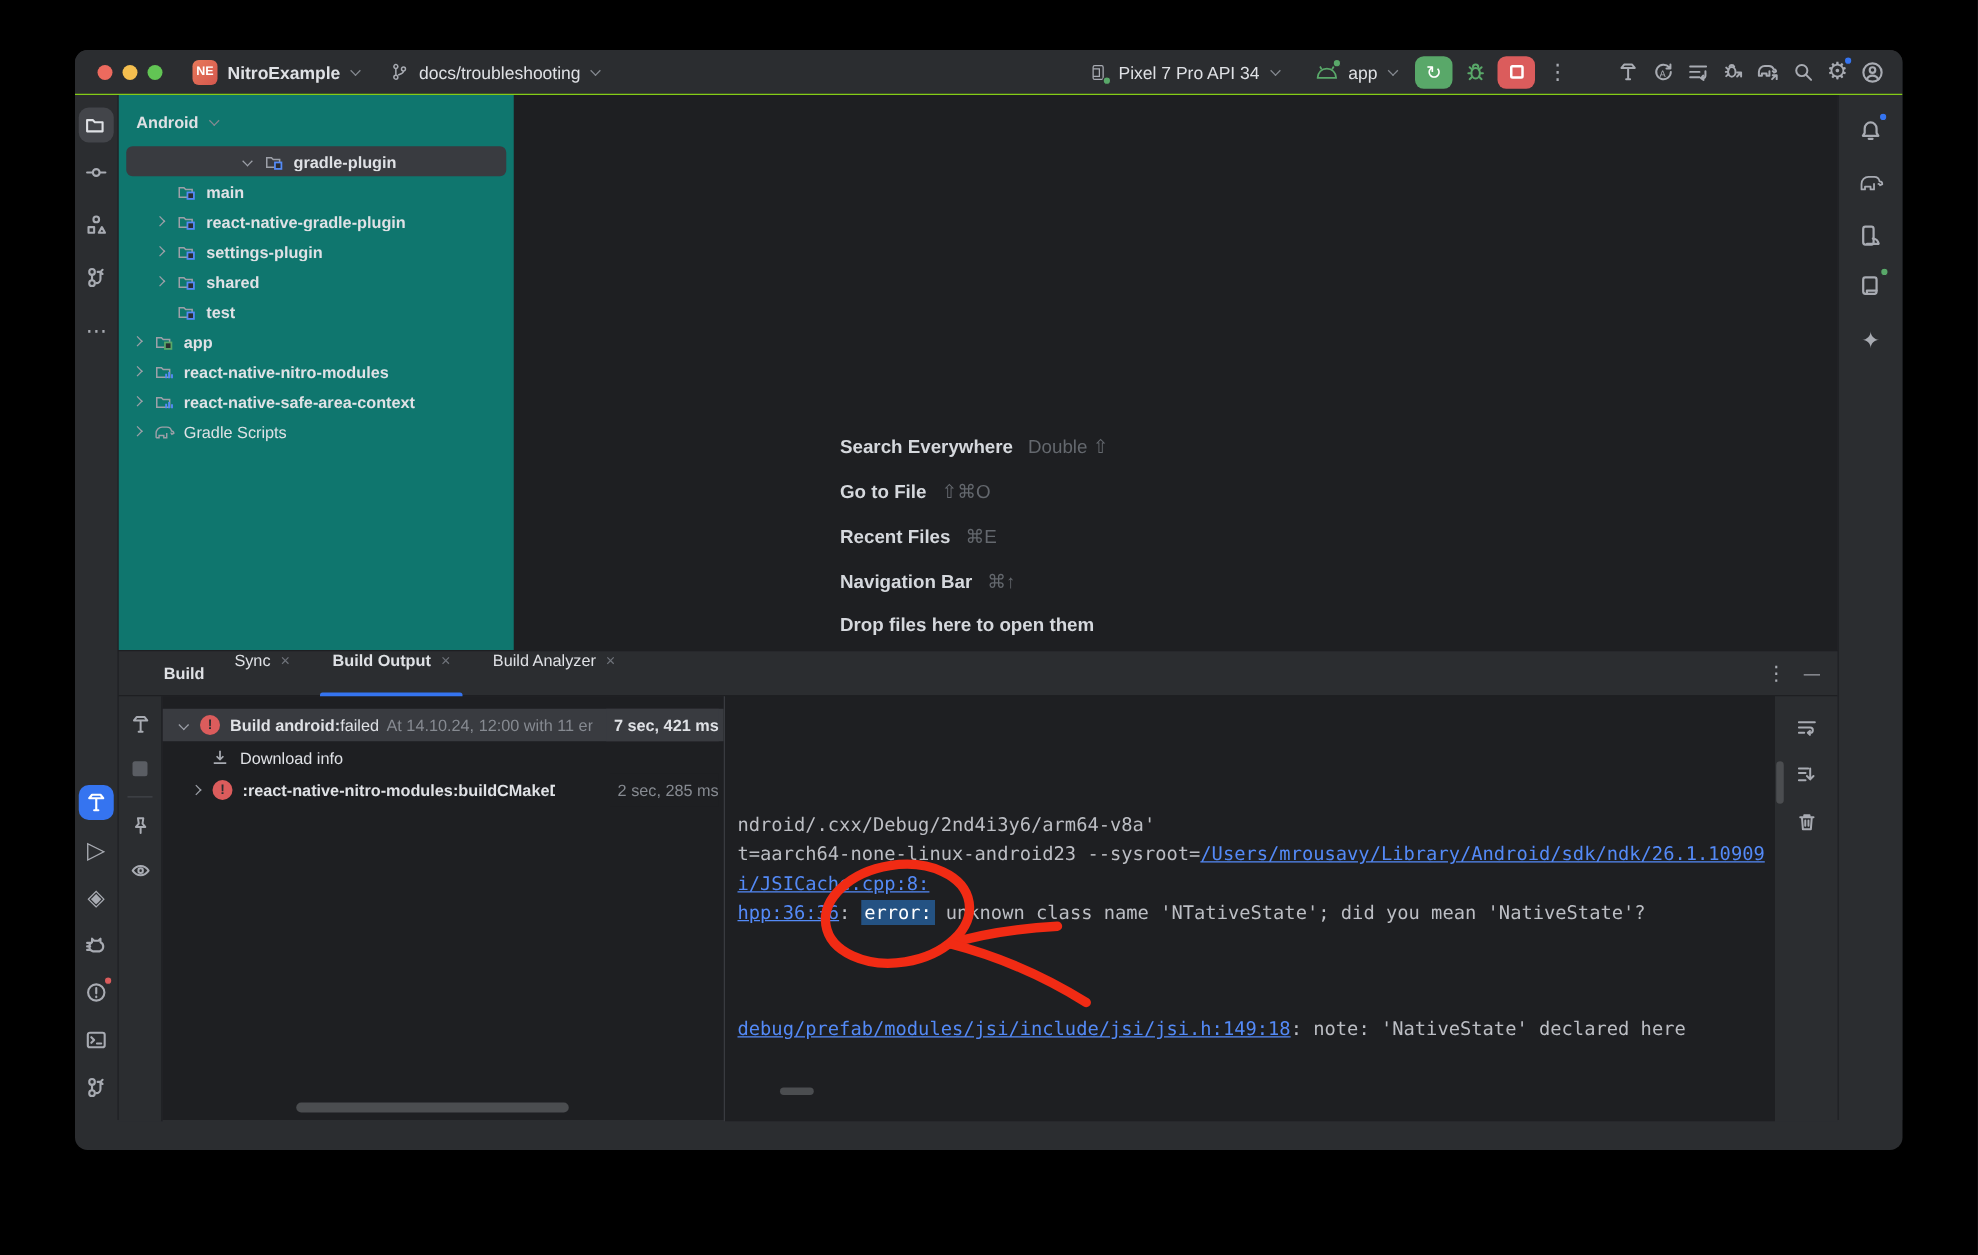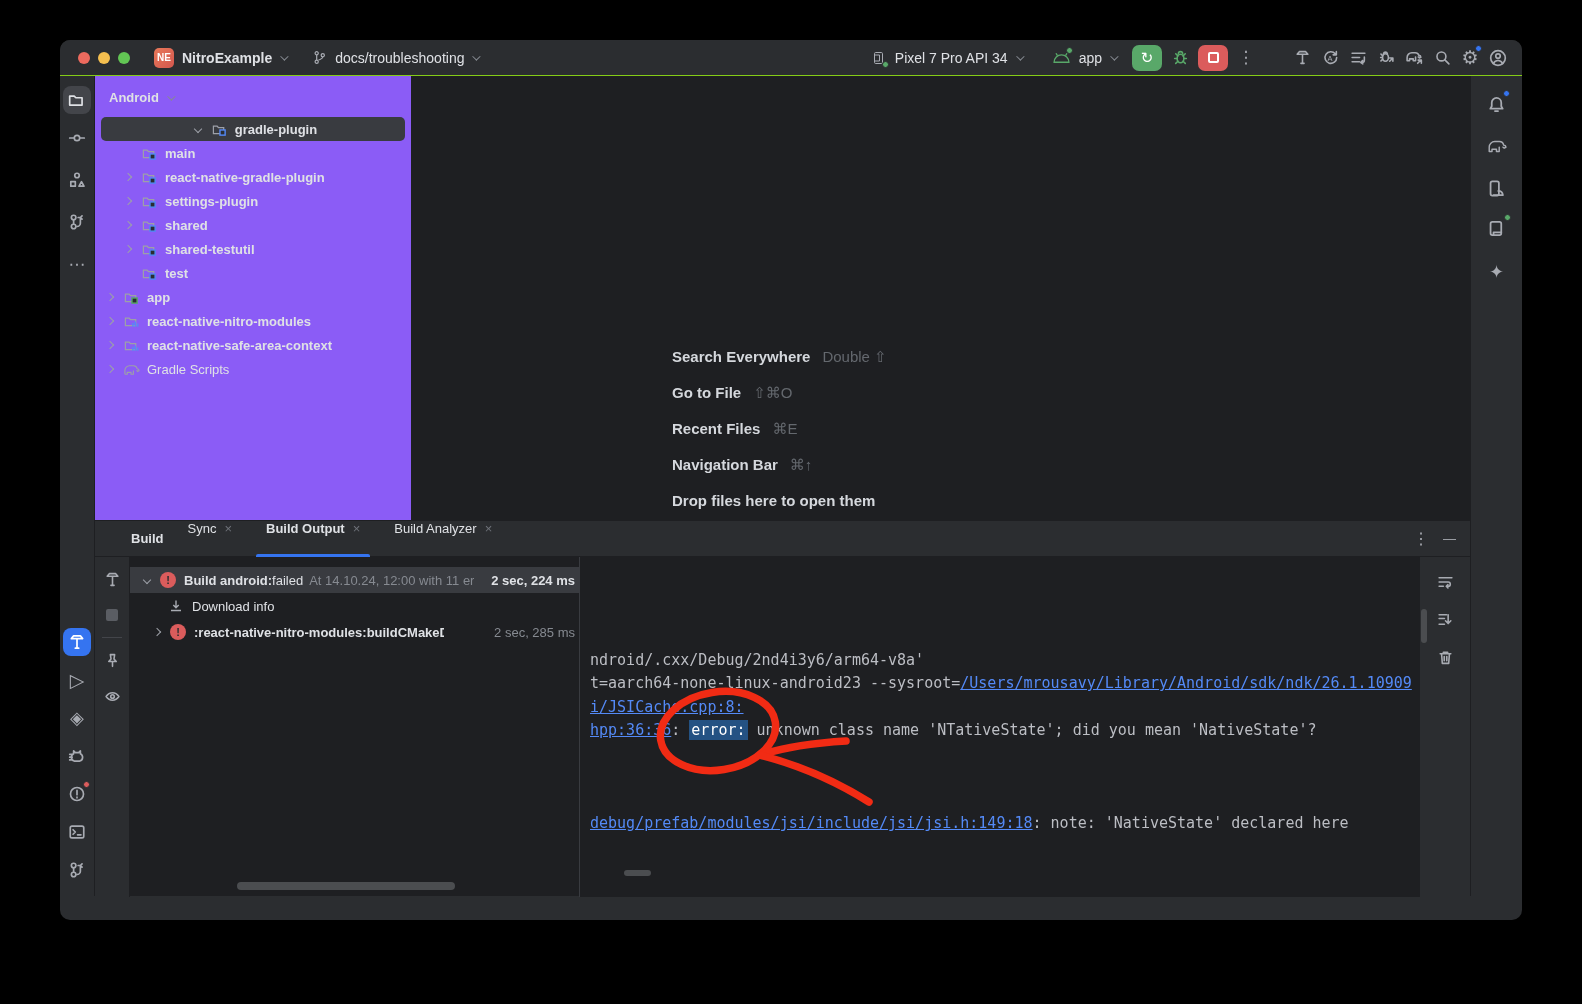--- a/index.html
+++ b/index.html
@@ -26,21 +26,21 @@
   .rightstrip { position:absolute; left:1410px; top:36px; width:52px; height:820px; background:#2b2d30; border-left:1px solid #1e1f22; display:flex; flex-direction:column; align-items:center; }
   .strip-btn { width:28px; height:28px; border-radius:8px; display:flex; align-items:center; justify-content:center; margin-top:10px; position:relative; color:#a8abb2; }
   .strip-btn svg { stroke:#a8abb2; fill:none; stroke-width:1.5; stroke-linecap:round; stroke-linejoin:round; }
   .strip-btn.sel-gray { background:#43454a; }
   .strip-btn.sel-blue { background:#3574f0; }
   .strip-btn.sel-blue svg { stroke:#fff; }
   .spacer { flex:1; }
 
   
   .centercol { position:absolute; left:35px; top:36px; width:1375px; height:820px; }
-  .project-panel { position:absolute; left:0; top:0; width:317px; height:444px; background:#8b5cf6; border-right:1px solid #1e1f22; }
+  .project-panel { position:absolute; left:0; top:0; width:317px; height:444px; background:#0f766e; border-right:1px solid #1e1f22; }
   .pp-header { display:flex; align-items:center; padding:14px 0 0 14px; font-size:13px; font-weight:700; color:#dfe1e5; }
   .tree { margin-top:12px; font-size:13px; }
   .trow { display:flex; align-items:center; height:24px; padding-left:12px; white-space:nowrap; color:#dfe1e5; font-weight:600; }
   .trow .tchev { width:6px; height:6px; border-right:1.5px solid #9da0a8; border-bottom:1.5px solid #9da0a8; display:inline-block; flex:none; margin-right:10px; }
   .tchev.right { transform:rotate(-45deg); }
   .tchev.down { transform:rotate(45deg); }
   .tchev.none { border:none; }
   .trow.sel { background:#393b40; border-radius:5px; margin:0 6px 0 6px; padding-left:6px;justify-content:center; }
   .ind1 { padding-left:30px; }
   .ticon { width:17px; height:15px; margin-right:7px; flex:none; }
@@ -437,28 +437,20 @@
             </svg>
           <span class="tlabel">settings-plugin</span>
         </div>
         <div class="trow ind1">
           <span class="tchev right"></span>
           <svg class="ticon" viewBox="0 0 16 16" style="stroke:#9da0a8;stroke-width:1.3">
               <use href="#i-folder"></use>
               <rect x="8.5" y="8.5" width="5.5" height="5.5" fill="#2b2d30" stroke="#548af7" stroke-width="1.5"></rect>
             </svg>
           <span class="tlabel">shared</span>
-        </div>
-        <div class="trow ind1">
-          <span class="tchev right"></span>
-          <svg class="ticon" viewBox="0 0 16 16" style="stroke:#9da0a8;stroke-width:1.3">
-              <use href="#i-folder"></use>
-              <rect x="8.5" y="8.5" width="5.5" height="5.5" fill="#2b2d30" stroke="#548af7" stroke-width="1.5"></rect>
-            </svg>
-          <span class="tlabel">shared-testutil</span>
         </div>
         <div class="trow ind1">
           <span class="tchev none"></span>
           <svg class="ticon" viewBox="0 0 16 16" style="stroke:#9da0a8;stroke-width:1.3">
               <use href="#i-folder"></use>
               <rect x="8.5" y="8.5" width="5.5" height="5.5" fill="#2b2d30" stroke="#548af7" stroke-width="1.5"></rect>
             </svg>
           <span class="tlabel">test</span>
         </div>
         <div class="trow">
@@ -560,21 +552,21 @@
           </span>
       </div>
 
       <div class="bp-tree">
         <div class="brow sel" style="margin-top:10px">
           <span class="tchev down" style="width:6px;height:6px;border-right:1.5px solid #9da0a8;border-bottom:1.5px solid #9da0a8;display:inline-block;transform:rotate(45deg);margin-right:10px;"></span>
           <span class="err-ic"></span>
           <span style="font-weight:700">Build android:</span>
           <span> failed</span>
           <span class="meta">At 14.10.24, 12:00 with 11 er</span>
-          <span class="dur">2 sec, 224 ms</span>
+          <span class="dur">7 sec, 421 ms</span>
         </div>
         <div class="brow b-ind1">
           <svg width="16" height="16" viewBox="0 0 16 16" style="stroke:#a8abb2;fill:none;stroke-width:1.4;margin-right:8px">
               <use href="#i-download"></use>
             </svg>
           <span>Download info</span>
         </div>
         <div class="brow" style="padding-left:24px">
           <span class="tchev right" style="width:6px;height:6px;border-right:1.5px solid #9da0a8;border-bottom:1.5px solid #9da0a8;display:inline-block;transform:rotate(-45deg);margin-right:10px;"></span>
           <span class="err-ic"></span>

